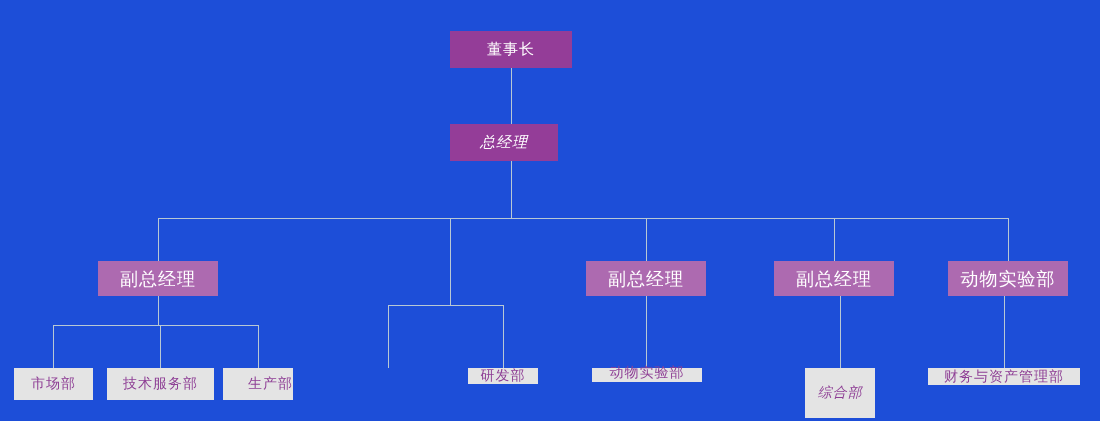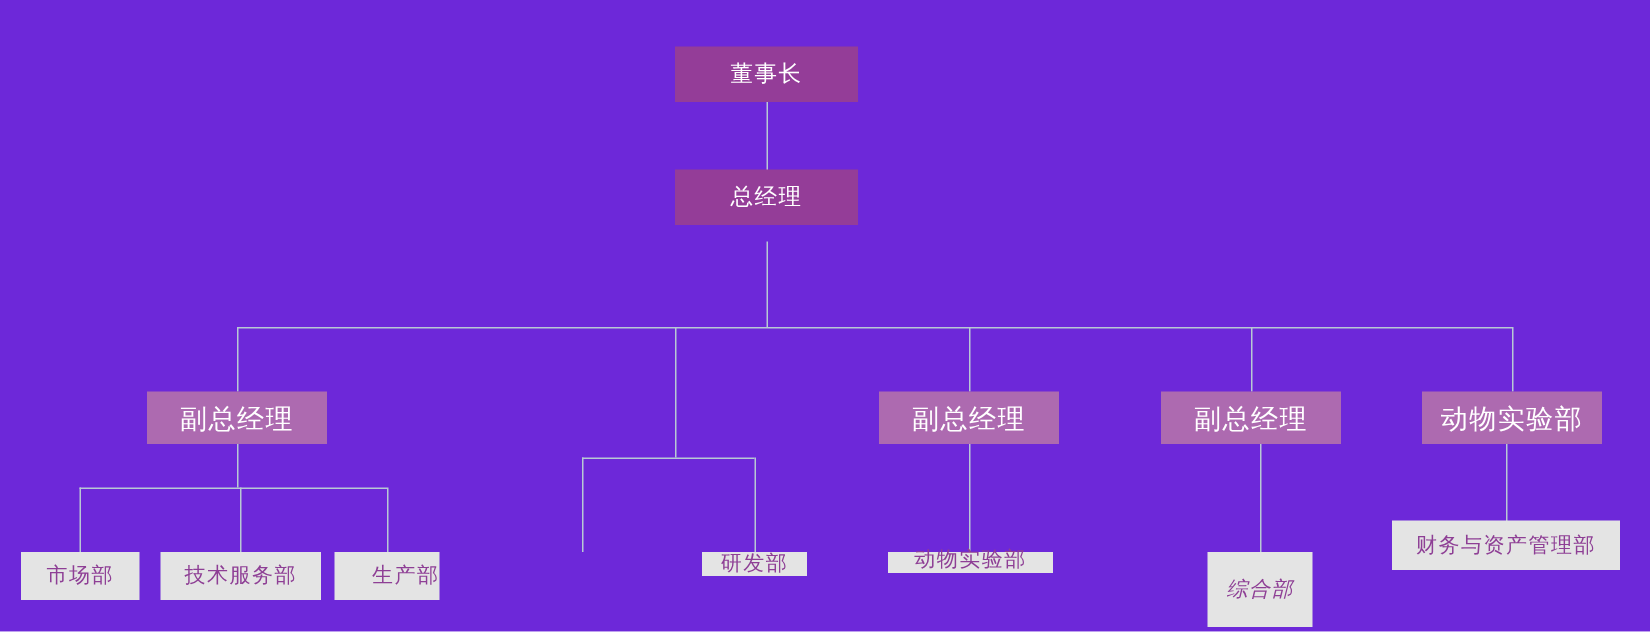--- a/index.html
+++ b/index.html
@@ -46,21 +46,21 @@
   }
   .node.level-dept {
     background: #e4e4e4;
     color: #8e3f95;
     font-size: 14px;
   }
 </style>
 </head>
 <body>
 
-<div id="chart-canvas" style="background: #6d28d9;">
+<div id="chart-canvas" style="background: #1d4ed8;">
   <svg id="connector-layer" viewBox="0 0 1100 421" width="1100" height="421" aria-hidden="true">
       <line x1="511.5" x2="511.5" y1="68" y2="124" stroke="#b8c8d4" stroke-width="1"></line>
       <line x1="511.5" x2="511.5" y1="161" y2="218" stroke="#b8c8d4" stroke-width="1"></line>
       <line x1="158" x2="1008" y1="218.5" y2="218.5" stroke="#b8c8d4" stroke-width="1"></line>
       <line x1="158.5" x2="158.5" y1="218" y2="261" stroke="#b8c8d4" stroke-width="1"></line>
       <line x1="450.5" x2="450.5" y1="218" y2="305" stroke="#b8c8d4" stroke-width="1"></line>
       <line x1="646.5" x2="646.5" y1="218" y2="261" stroke="#b8c8d4" stroke-width="1"></line>
       <line x1="834.5" x2="834.5" y1="218" y2="261" stroke="#b8c8d4" stroke-width="1"></line>
       <line x1="1008.5" x2="1008.5" y1="218" y2="261" stroke="#b8c8d4" stroke-width="1"></line>
       <line x1="158.5" x2="158.5" y1="296" y2="325" stroke="#b8c8d4" stroke-width="1"></line>
@@ -71,21 +71,21 @@
       <line x1="388" x2="503" y1="305.5" y2="305.5" stroke="#b8c8d4" stroke-width="1"></line>
       <line x1="388.5" x2="388.5" y1="305" y2="368" stroke="#b8c8d4" stroke-width="1"></line>
       <line x1="503.5" x2="503.5" y1="305" y2="368" stroke="#b8c8d4" stroke-width="1"></line>
       <line x1="646.5" x2="646.5" y1="296" y2="368" stroke="#b8c8d4" stroke-width="1"></line>
       <line x1="840.5" x2="840.5" y1="296" y2="368" stroke="#b8c8d4" stroke-width="1"></line>
       <line x1="1004.5" x2="1004.5" y1="296" y2="368" stroke="#b8c8d4" stroke-width="1"></line>
     </svg>
 <div class="node level-exec" style="left: 450px; top: 31px; width: 122px; height: 37px;">
       <span>董事长</span>
     </div>
-    <div class="node level-exec" style="left: 450px; top: 113px; width: 122px; height: 37px;">
+    <div class="node level-exec" style="left: 450px; top: 124px; width: 108px; height: 37px; font-style: italic;">
       <span>总经理</span>
     </div>
     <div class="node level-vp" style="left: 98px; top: 261px; width: 120px; height: 35px;">
       <span>副总经理</span>
     </div>
     <div class="node level-vp" style="left: 586px; top: 261px; width: 120px; height: 35px;">
       <span>副总经理</span>
     </div>
     <div class="node level-vp" style="left: 774px; top: 261px; width: 120px; height: 35px;">
       <span>副总经理</span>
@@ -104,16 +104,16 @@
     </div>
     <div class="node level-dept" style="left: 468px; top: 368px; width: 70px; height: 16px;">
       <span>研发部</span>
     </div>
     <div class="node level-dept" style="left: 592px; top: 368px; width: 110px; height: 14px; align-items: flex-end;">
       <span>动物实验部</span>
     </div>
     <div class="node level-dept" style="left: 805px; top: 368px; width: 70px; height: 50px; font-style: italic;">
       <span>综合部</span>
     </div>
-    <div class="node level-dept" style="left: 928px; top: 347px; width: 152px; height: 33px;">
+    <div class="node level-dept" style="left: 928px; top: 368px; width: 152px; height: 17px;">
       <span>财务与资产管理部</span>
     </div>
   </div>
 
 </body></html>

